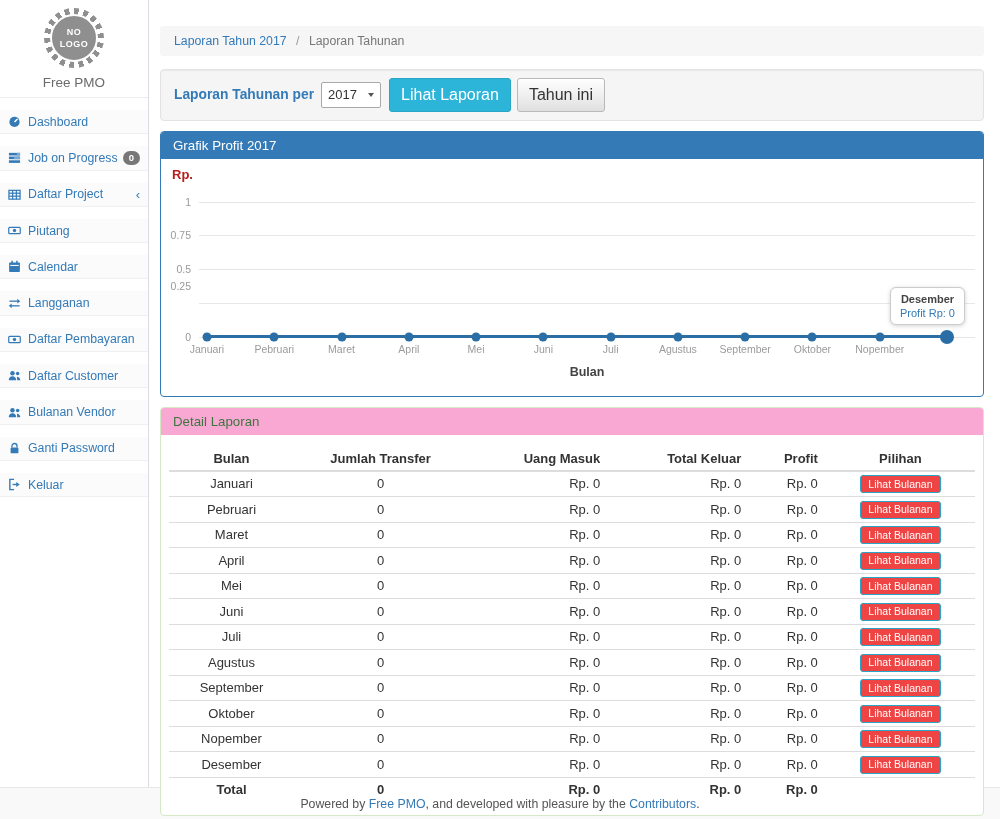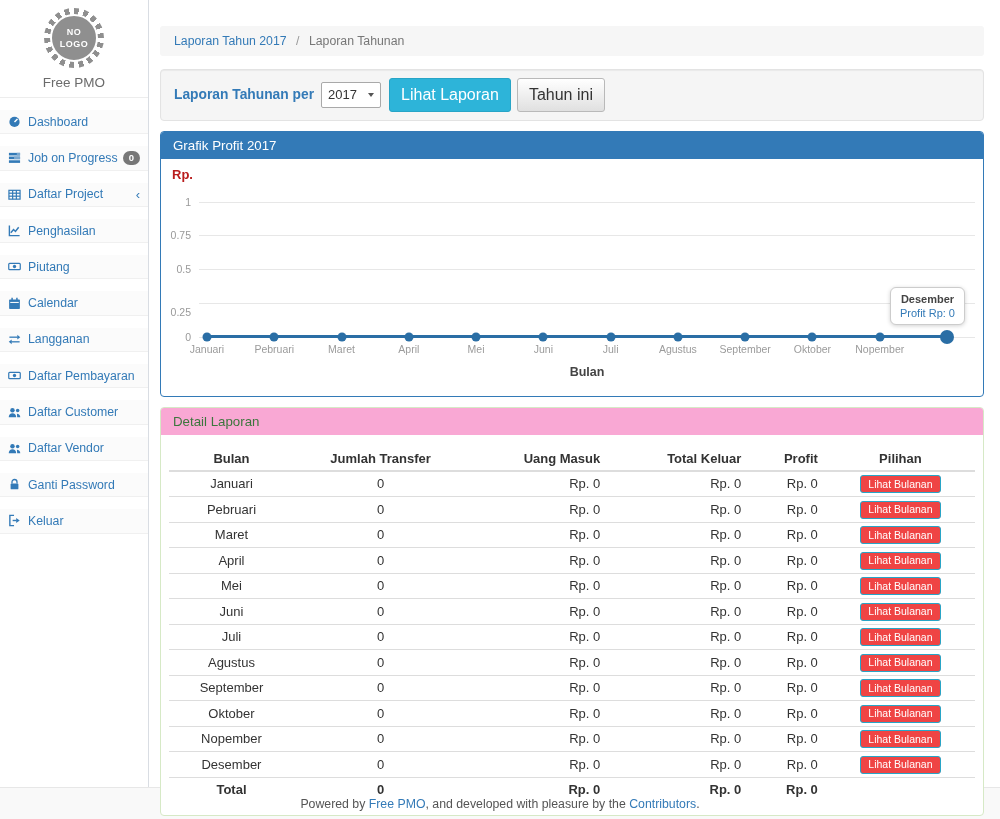--- a/index.html
+++ b/index.html
@@ -136,29 +136,20 @@
               <line x1="1" y1="8.8" x2="13" y2="8.8"></line>
               <line x1="5" y1="2.5" x2="5" y2="12"></line>
               <line x1="9" y1="2.5" x2="9" y2="12"></line>
             </svg>
           </span>
           <span class="mi-label">Daftar Project</span>
           <span class="chevron">‹</span>
         </div>
         <div class="menu-item">
           <span class="mi-icon">
-            <svg width="13" height="13" viewBox="0 0 14 14" fill="none" stroke="#337ab7">
-              <path d="M1.5 1.5v11h11" stroke-width="1.5"></path>
-              <path d="M3 9.5l3-3.5 2 2 3.5-4.5" stroke-width="1.6"></path>
-            </svg>
-          </span>
-          <span class="mi-label">Penghasilan</span>
-        </div>
-        <div class="menu-item">
-          <span class="mi-icon">
             <svg width="13" height="13" viewBox="0 0 14 14">
               <rect x="0.8" y="3.6" width="12.4" height="6.8" rx="1" fill="none" stroke="#337ab7" stroke-width="1.3"></rect>
               <circle cx="7" cy="7" r="1.8" fill="#337ab7"></circle>
             </svg>
           </span>
           <span class="mi-label">Piutang</span>
         </div>
         <div class="menu-item">
           <span class="mi-icon">
             <svg width="13" height="13" viewBox="0 0 14 14" fill="#337ab7">
@@ -205,21 +196,21 @@
         </div>
         <div class="menu-item">
           <span class="mi-icon">
             <svg width="13" height="13" viewBox="0 0 14 14" fill="#337ab7">
               <circle cx="4.8" cy="4.5" r="2.4"></circle>
               <path d="M0.8 12c0-2.6 1.8-4.1 4-4.1s4 1.5 4 4.1z"></path>
               <circle cx="10.4" cy="4.8" r="1.9"></circle>
               <path d="M9.6 8.4c2 .2 3.6 1.5 3.6 3.6H9.9z"></path>
             </svg>
           </span>
-          <span class="mi-label">Daftar Vendor</span>
+          <span class="mi-label">Bulanan Vendor</span>
         </div>
         <div class="menu-item">
           <span class="mi-icon">
             <svg width="13" height="13" viewBox="0 0 14 14">
               <path d="M4.3 6V4.3a2.7 2.7 0 0 1 5.4 0V6" fill="none" stroke="#337ab7" stroke-width="1.4"></path>
               <rect x="2.8" y="6" width="8.4" height="6.2" rx="1" fill="#337ab7"></rect>
             </svg>
           </span>
           <span class="mi-label">Ganti Password</span>
         </div>
@@ -254,21 +245,21 @@
       <button class="btn btn-default">Tahun ini</button>
     </div>
 
     <div class="panel panel-primary">
       <div class="panel-heading">Grafik Profit 2017</div>
       <div class="chart-body">
         <div class="chart-ylabel-corner">Rp.</div>
         <div class="chart-area">
           <div class="chart-ylabels">
               <div class="ytick" style="top: 129px;">0</div>
-              <div class="ytick" style="top: 104px; margin-left: 10px;">0.25</div>
+              <div class="ytick" style="top: 78px; margin-left: 10px;">0.25</div>
               <div class="ytick" style="top: 61.5px;">0.5</div>
               <div class="ytick" style="top: 27.75px;">0.75</div>
               <div class="ytick" style="top: -6px;">1</div>
             </div>
           <div class="chart-plot">
             <div class="chart-xtitle">Bulan</div>
           <div class="gridline" style="top: 135px;"></div>
               <div class="gridline" style="top: 101.25px;"></div>
               <div class="gridline" style="top: 67.5px;"></div>
               <div class="gridline" style="top: 33.75px;"></div>

